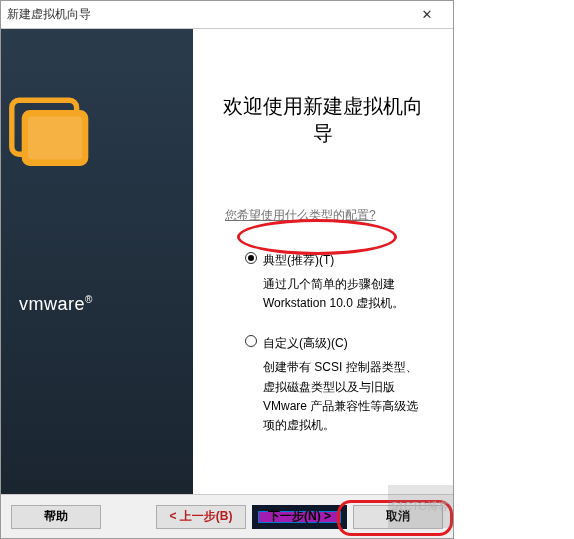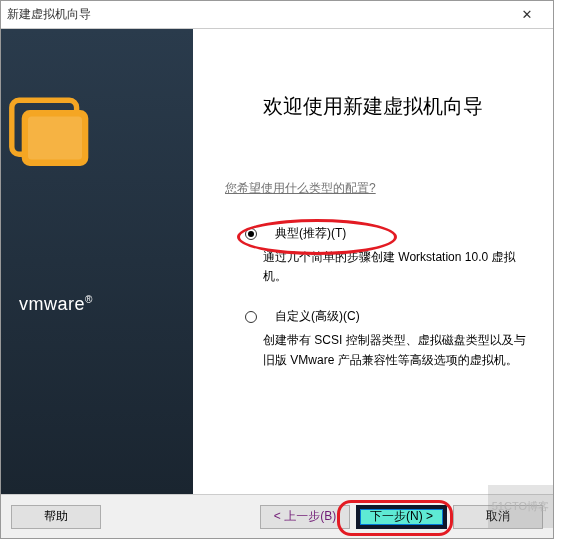--- a/index.html
+++ b/index.html
@@ -9,21 +9,21 @@
     }
     body {
       font-family: "Microsoft YaHei", "SimSun", Tahoma, sans-serif;
       font-size: 12px;
       background: #fff;
       width: 574px;
       height: 539px;
       overflow: hidden;
     }
     .window {
-      width: 554px;
+      width: 454px;
       height: 539px;
       border: 1px solid #999;
       display: flex;
       flex-direction: column;
       position: relative;
     }
     .titlebar {
       height: 28px;
       display: flex;
       align-items: center;
@@ -104,22 +104,22 @@
       margin-bottom: 28px;
       margin-left: 8px;
       text-decoration: underline;
     }
     .option-group {
       margin-left: 28px;
       margin-bottom: 22px;
     }
     .radio-row {
       display: flex;
-      align-items: center;
-      gap: 18px;
+      align-items: flex-start;
+      gap: 6px;
       margin-bottom: 6px;
     }
     .radio {
       width: 12px;
       height: 12px;
       border: 1px solid #333;
       border-radius: 50%;
       display: inline-flex;
       align-items: center;
       justify-content: center;
@@ -176,29 +176,30 @@
       height: 24px;
       min-width: 90px;
       border: 1px solid #adadad;
       background: #e1e1e1;
       font-size: 12px;
       display: inline-flex;
       align-items: center;
       justify-content: center;
       cursor: pointer;
       padding: 0 10px;
+      font-weight: bold;
     }
     .btn.disabled {
-      color: #701a75;
+      color: #b91c1c;
       cursor: default;
     }
     .btn.default {
-      border: 4px solid #0f172a;
+      border: 6px solid #0f172a;
       box-shadow: 0 0 0 1px #0078d7 inset;
-      background: #5eead4;
+      background: #a21caf;
     }
     .spacer {
       flex: 1;
     }
     .watermark {
       position: absolute;
       right: 0;
       bottom: 10px;
       font-size: 11px;
       color: rgba(180,180,180,0.9);

